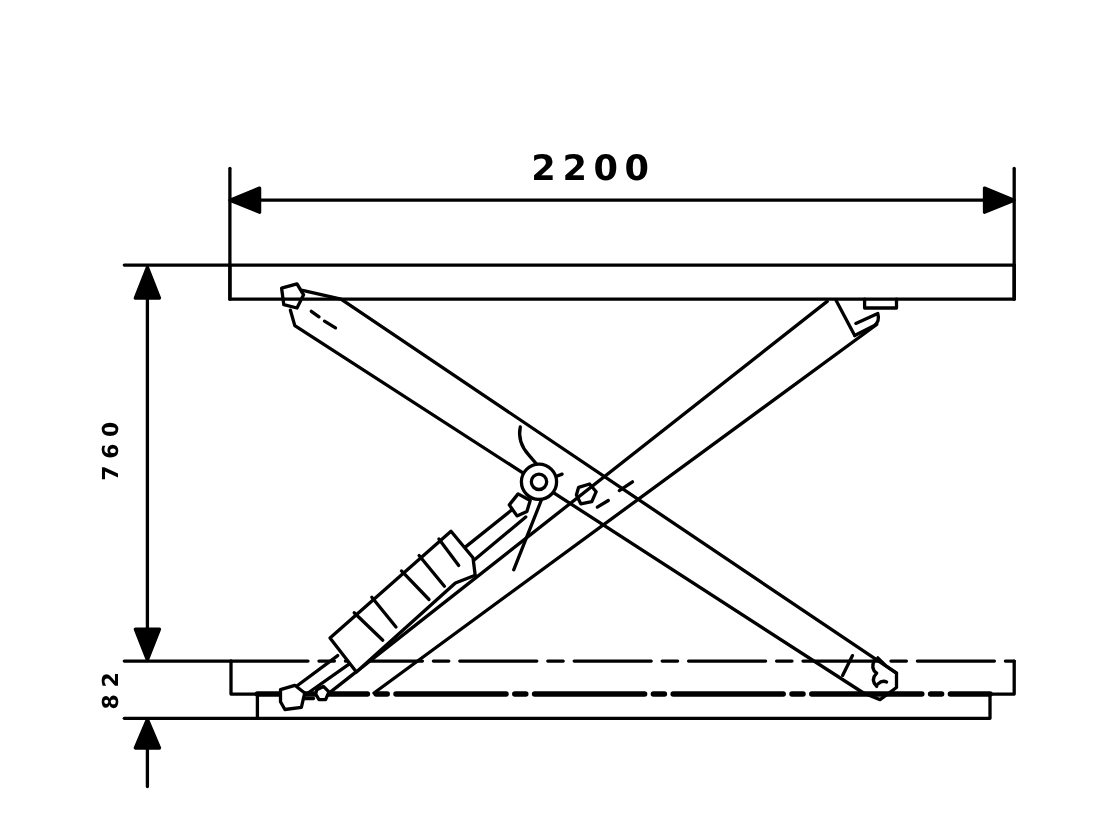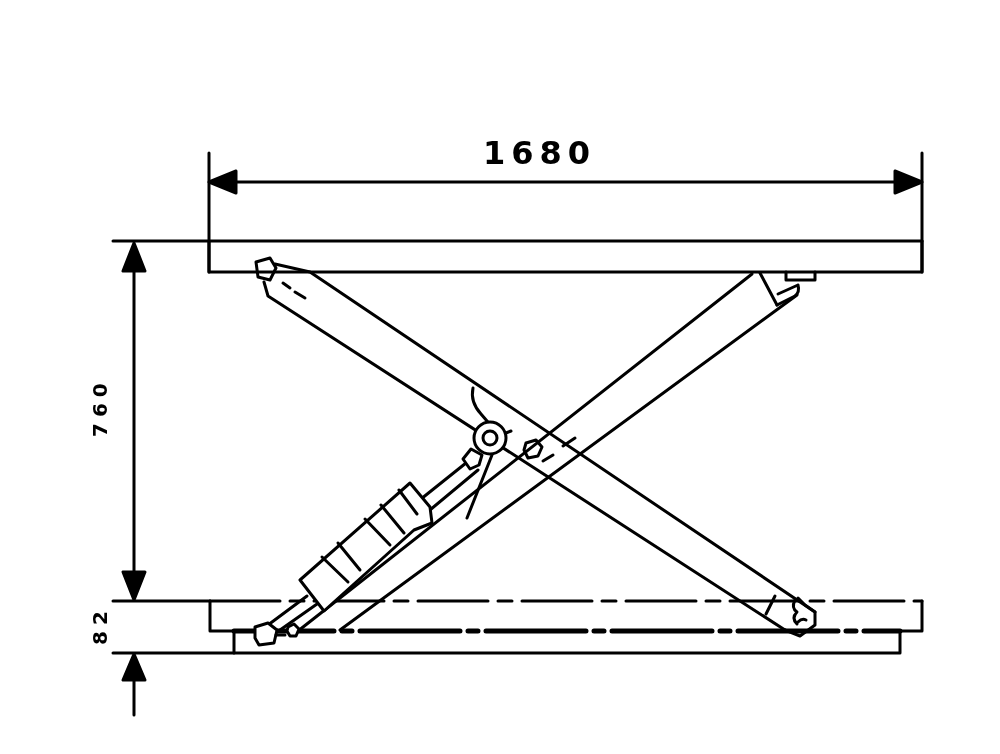--- a/index.html
+++ b/index.html
@@ -105,15 +105,15 @@
       <line x1="268" y1="625" x2="307" y2="596"></line>
       <line x1="280" y1="630" x2="317" y2="604"></line>
       <polygon points="255,627 268,623 277,630 274,643 259,645 255,638" fill="#fff"></polygon>
       <polygon points="288,627 294,624 299,629 296,636 290,636 287,631" fill="#fff"></polygon>
       <line x1="276" y1="635" x2="285" y2="635"></line>
     </g>
 
   </g>
 </svg>
 
-<div class="dim-label" id="dim-width-label">1680</div>
+<div class="dim-label" id="dim-width-label">2200</div>
 <div class="dim-label" id="dim-height-label">760</div>
 <div class="dim-label" id="dim-base-label">82</div>
 
 </body></html>

